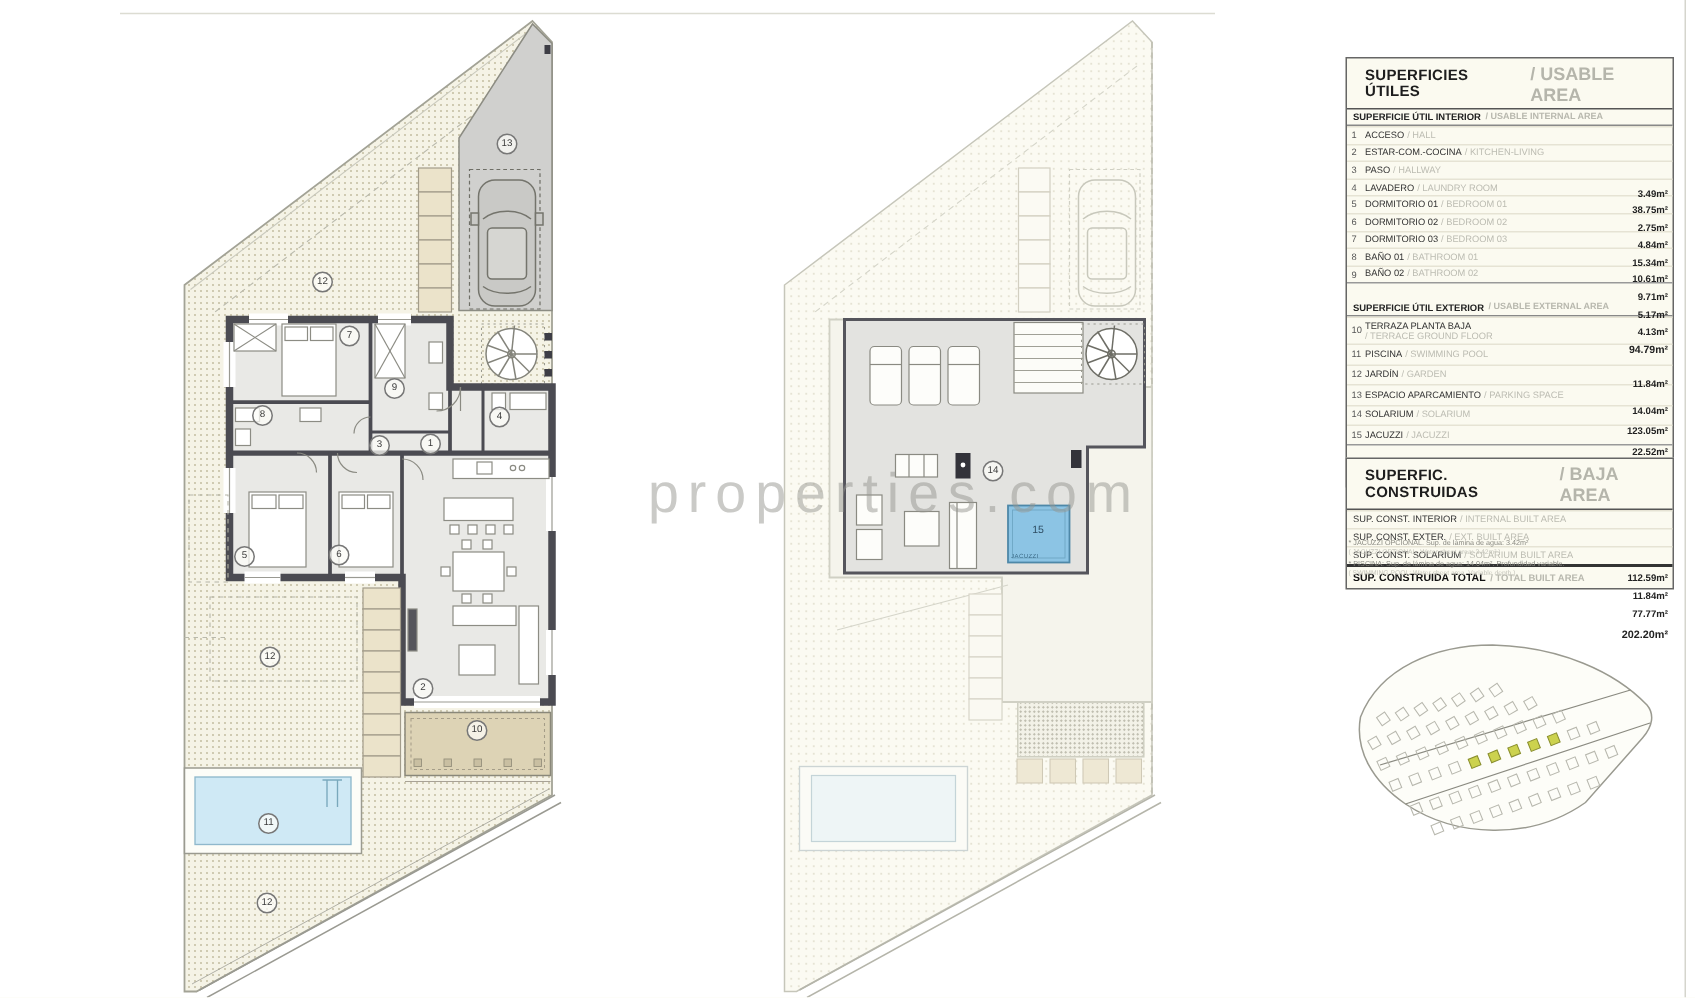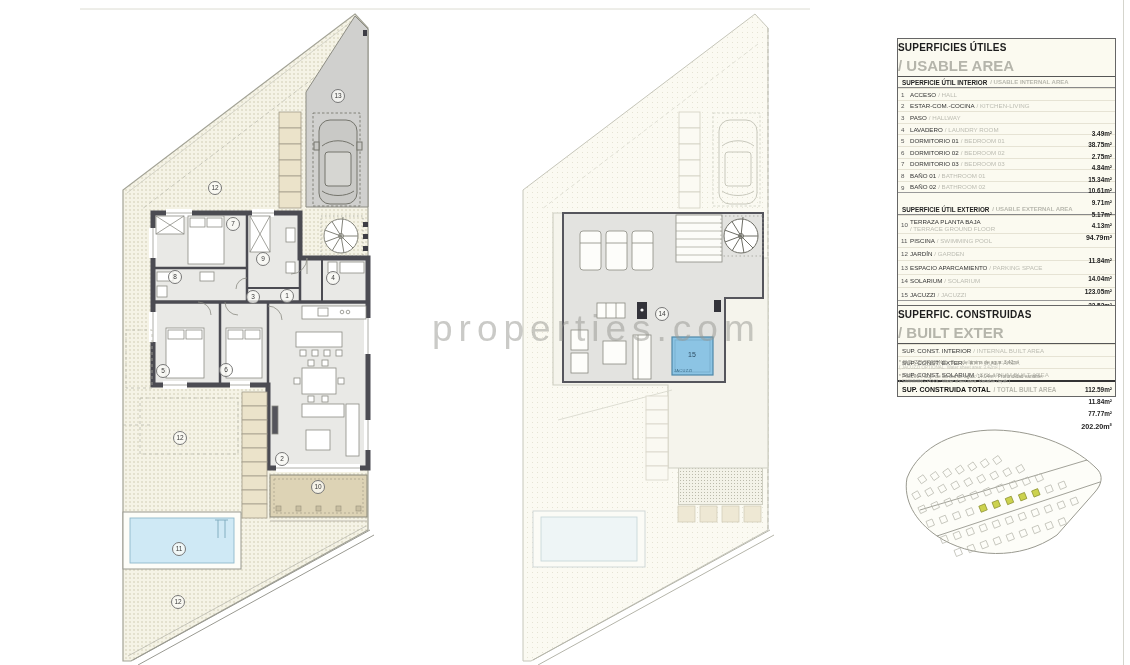--- a/index.html
+++ b/index.html
@@ -29,24 +29,24 @@
        color:#3a3a3a;transform:translate(-50%,-50%);}
   .plain-num{position:absolute;z-index:4;font-size:7px;color:#2e4d63;transform:translate(-50%,-50%);}
   .tiny-cap{position:absolute;z-index:4;font-size:4px;color:#3c6c88;letter-spacing:.3px;}
 
   .watermark{position:absolute;left:432px;top:308px;z-index:5;font-size:37px;font-weight:normal;
        color:rgba(150,150,143,.5);letter-spacing:6px;white-space:nowrap;}
 
   
   .tbl{position:absolute;left:897px;width:219px;background:#fbfaf0;border:1.3px solid #666;
        z-index:3;box-sizing:border-box;}
-  .ttitle{display:flex;align-items:flex-start;gap:4px;padding:3px 4px 2px 0;
-       border-bottom:1.4px solid #555;flex-direction:column;}
+  .ttitle{display:flex;align-items:center;gap:4px;padding:3px 4px 2px 12px;
+       border-bottom:1.4px solid #555;}
   .ttitle .es{font-size:10px;font-weight:bold;color:#1d1d1d;letter-spacing:.2px;}
-  .ttitle .en{font-size:15px;font-weight:bold;color:#b5b5ab;}
+  .ttitle .en{font-size:12px;font-weight:bold;color:#b5b5ab;}
   .subhdr{display:flex;align-items:center;gap:3px;padding:1.5px 4px;border-bottom:1px solid #888;}
   .subhdr .es{font-size:6.3px;font-weight:bold;color:#222;}
   .subhdr .en{font-size:6px;color:#b8b8ae;font-weight:bold;}
   .trow{display:flex;align-items:center;border-top:1px solid #e6e3d4;}
   .trow:first-of-type{border-top:none;}
   .rn{width:12px;flex:0 0 12px;font-size:6.2px;color:#555;padding-left:3px;box-sizing:border-box;}
   .rtxt{flex:1;font-size:6.2px;line-height:1.15;padding-right:2px;}
   .rtxt .es{color:#333;}
   .rtxt .en{color:#bcbcb2;margin-left:2px;}
   .two .es,.two .en{display:block;margin-left:0;}
@@ -582,21 +582,21 @@
     <span class="es">SUPERFICIE ÚTIL TOTAL</span>
       <span class="en">/ TOTAL USABLE AREA</span>
     <span style="flex:1"></span>
       <span class="rv">335.44m²</span>
   </div>
 </div>
 
 <div class="tbl" style="top:305px">
   <div class="ttitle">
     <span class="es">SUPERFIC. CONSTRUIDAS</span>
-      <span class="en">/ BUILT EXTER</span>
+      <span class="en">/ BAJA AREA</span>
   </div>
   <div class="trow built-row">
       <span class="rtxt" style="padding-left:4px"><span class="es">SUP. CONST. INTERIOR</span><span class="en">/ INTERNAL BUILT AREA</span></span>
       <span class="rv">112.59m²</span>
     </div>
   <div class="trow built-row">
       <span class="rtxt" style="padding-left:4px"><span class="es">SUP. CONST. EXTER.</span><span class="en">/ EXT. BUILT AREA</span></span>
       <span class="rv">11.84m²</span>
     </div>
   <div class="trow built-row">

